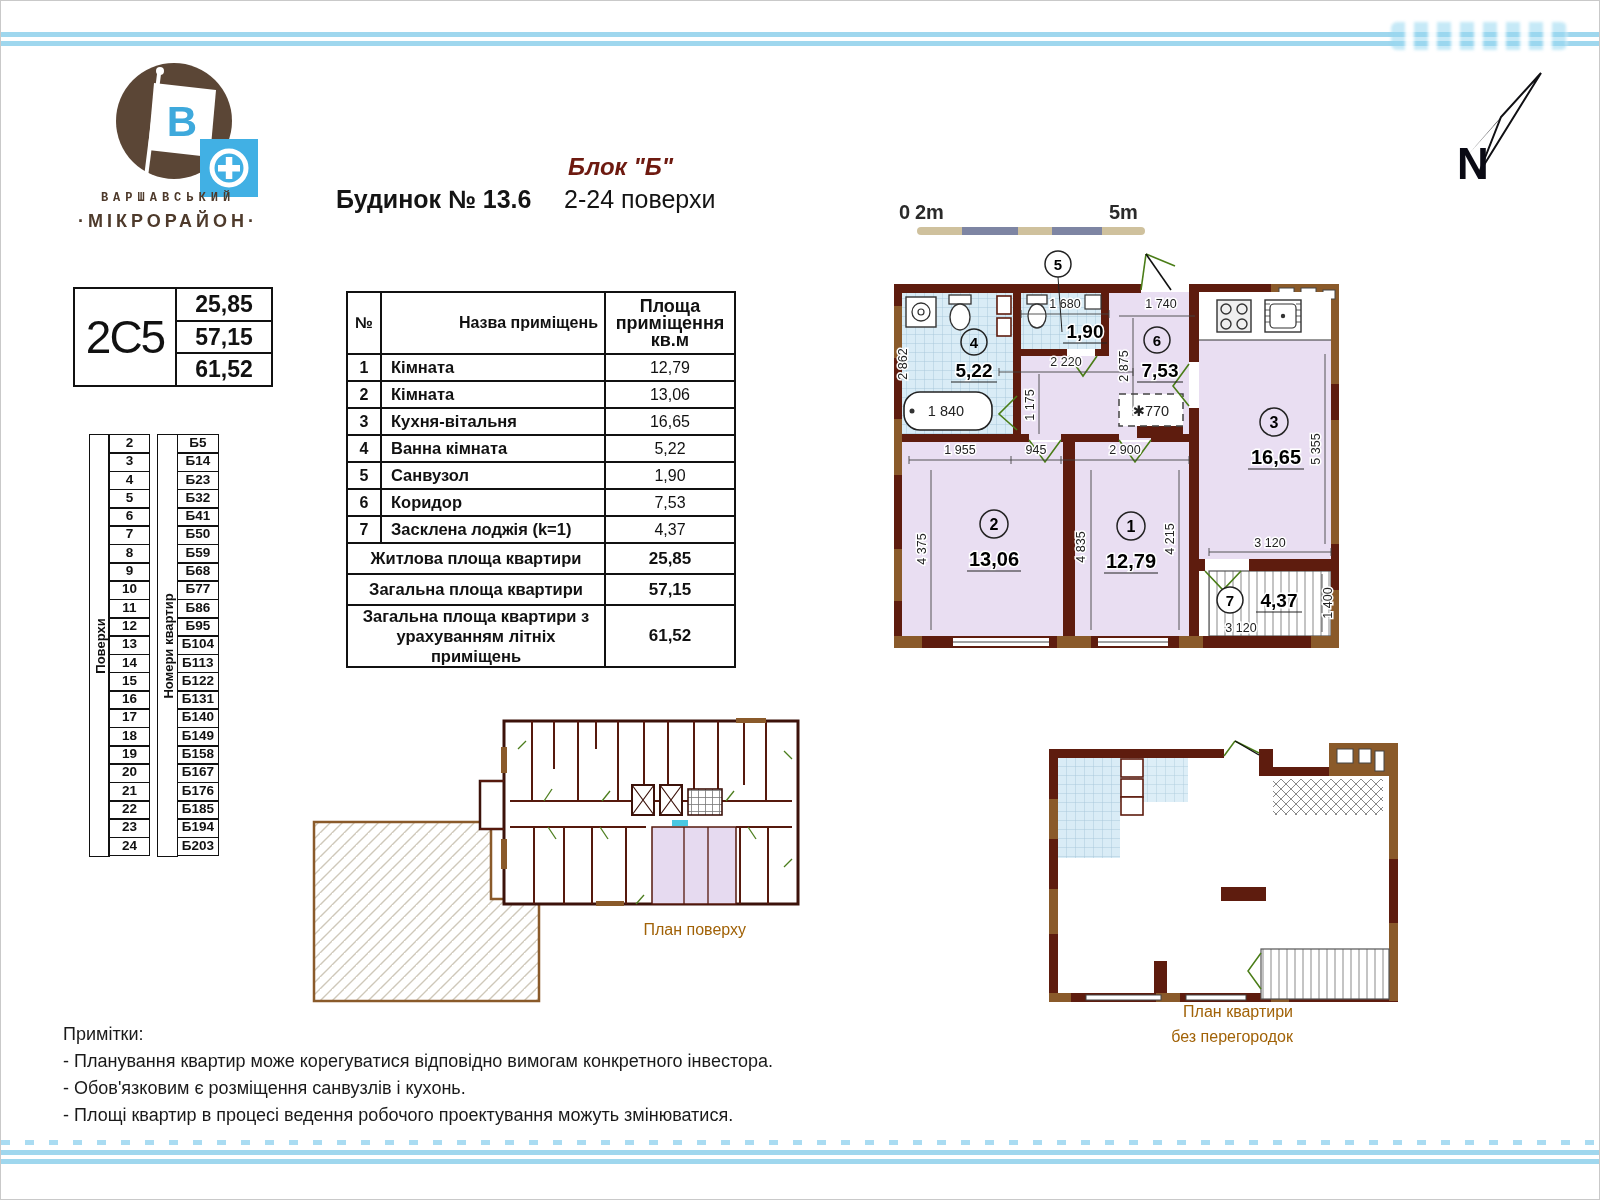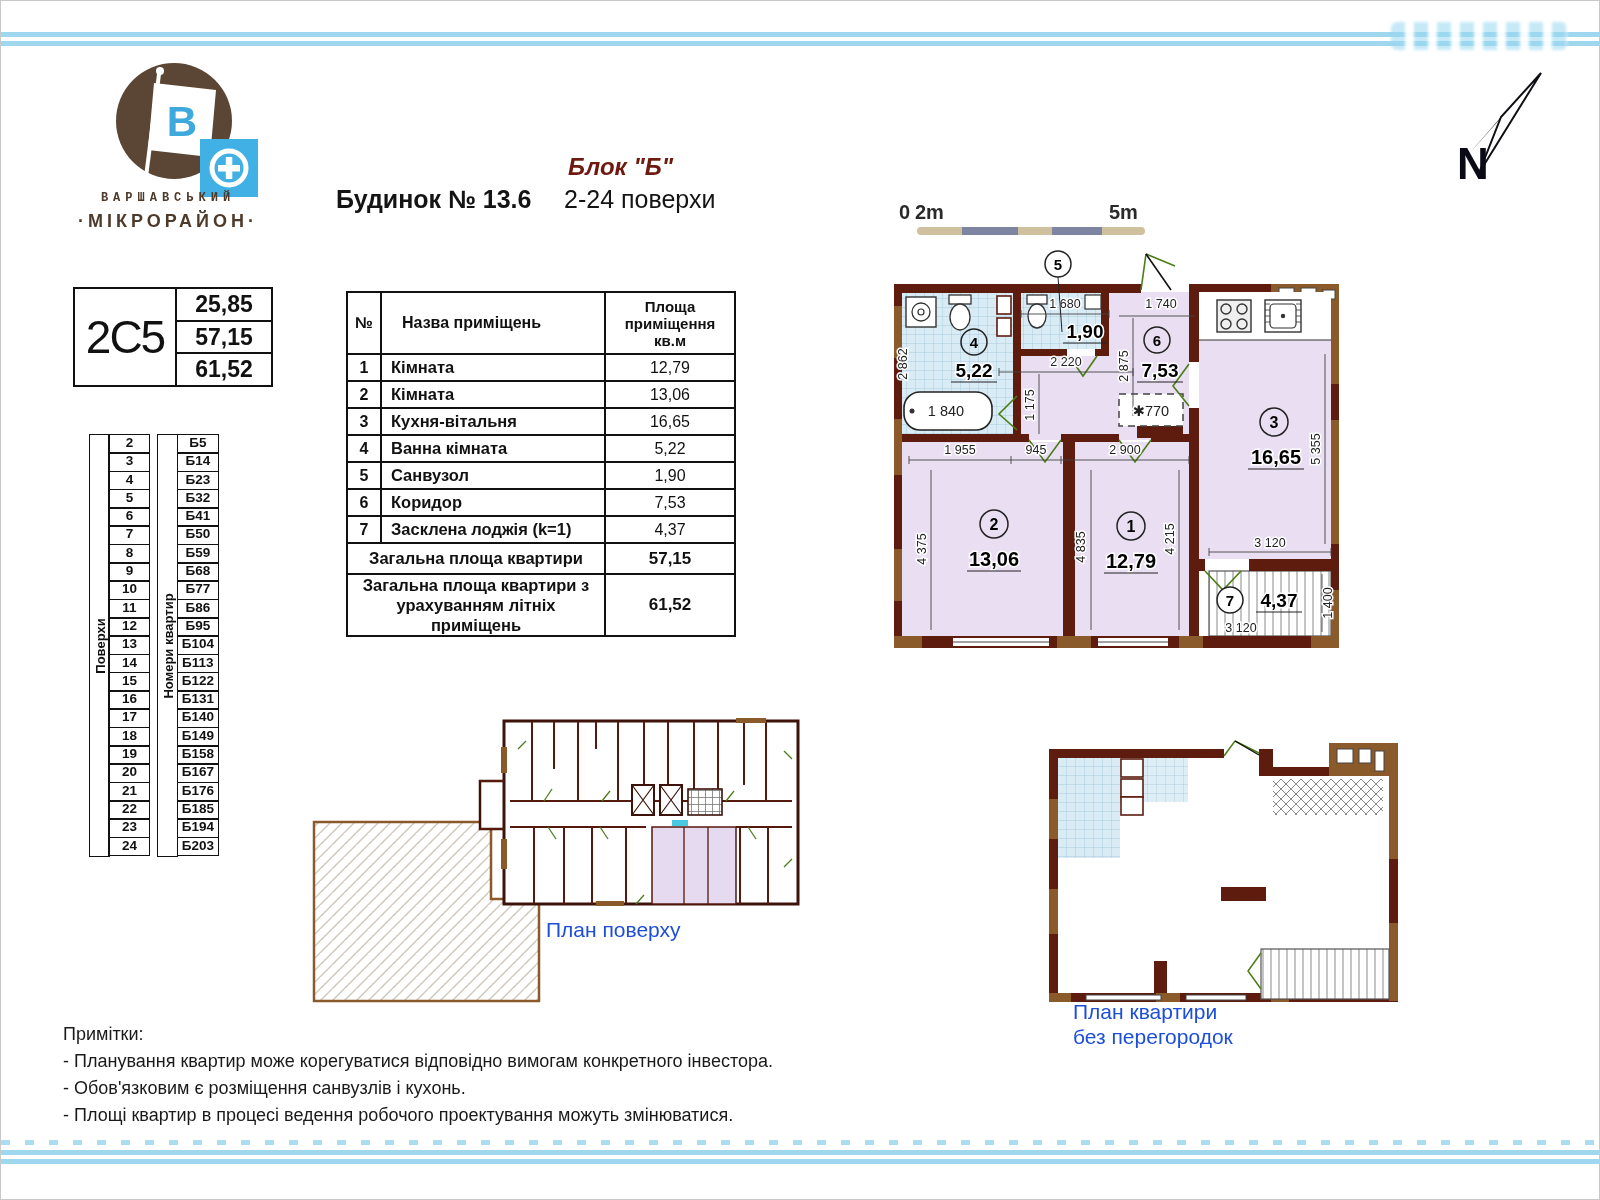--- a/index.html
+++ b/index.html
@@ -48,32 +48,32 @@
          font-size:13.5px;font-weight:bold;text-align:center;line-height:16.5px;}
   .fcell:first-child{margin-top:0;}
   .fcol.floors .fcell{width:42px;}
   .fcol.apts .fcell{width:42px;}
 
   
   .expl{position:absolute;left:345px;top:290px;width:388px;border-collapse:collapse;table-layout:fixed;}
   .expl td,.expl th{border:2px solid #111;padding:0 6px;box-sizing:border-box;}
   .expl .title{font-size:20px;font-weight:bold;text-align:center;height:31px;}
   .expl th{font-size:16px;font-weight:bold;}
-  .expl .h-area{font-size:15px;white-space:pre-line;line-height:17px;text-align:center;height:62px;}
+  .expl .h-area{font-size:18px;white-space:pre-line;line-height:17px;text-align:center;height:62px;}
   .expl .c-num{text-align:center;font-weight:bold;font-size:16px;}
   .expl .c-name{font-weight:bold;font-size:16.5px;text-align:left;padding-left:9px;}
   .expl .c-area{text-align:center;font-size:16px;}
   .expl tbody tr{height:27px;}
   .expl .sum td{height:31px;}
   .expl .sum .lbl{font-weight:bold;font-size:16.5px;text-align:center;}
   .expl .sum .val{font-weight:bold;font-size:17px;text-align:center;}
   .expl .sum.tall td{height:48px;line-height:20px;}
 
   
-  .caption{position:absolute;font-size:21px;color:#1d4ed8;text-align:left;line-height:25px;}
+  .caption{position:absolute;font-size:16px;color:#a16207;text-align:right;line-height:25px;}
   .notes{position:absolute;left:62px;top:1020px;width:740px;font-size:18px;line-height:27px;color:#1a1a1a;}
 
   svg text{font-family:"Liberation Sans",sans-serif;}
   .halo{paint-order:stroke;stroke:#ffffff;stroke-width:3px;}
 </style>
 </head>
 <body>
 
 <div id="page">
 
@@ -217,21 +217,21 @@
 
   <table class="expl">
     <colgroup>
         <col style="width:34px">
         <col style="width:224px">
         <col style="width:130px">
       </colgroup>
     <tbody>
       <tr>
         <th>№</th>
-        <th style="text-align:left;padding-left:20px">Назва приміщень</th>
+        <th style="text-align:right;padding-left:1px">Назва приміщень</th>
         <th class="h-area">Площа
 приміщення
 кв.м</th>
       </tr>
     </tbody>
     <tbody>
         <tr>
           <td class="c-num">1</td>
           <td class="c-name">Кімната</td>
           <td class="c-area">12,79</td>
@@ -261,20 +261,24 @@
           <td class="c-name">Коридор</td>
           <td class="c-area">7,53</td>
         </tr>
         <tr>
           <td class="c-num">7</td>
           <td class="c-name">Засклена лоджія (k=1)</td>
           <td class="c-area">4,37</td>
         </tr>
       </tbody>
     <tbody>
+        <tr class="sum">
+          <td colspan="2" class="lbl">Житлова площа квартири</td>
+          <td class="val">25,85</td>
+        </tr>
         <tr class="sum">
           <td colspan="2" class="lbl">Загальна площа квартири</td>
           <td class="val">57,15</td>
         </tr>
         <tr class="sum tall">
           <td colspan="2" class="lbl">Загальна площа квартири з урахуванням літніх приміщень</td>
           <td class="val">61,52</td>
         </tr>
       </tbody>
   </table>

